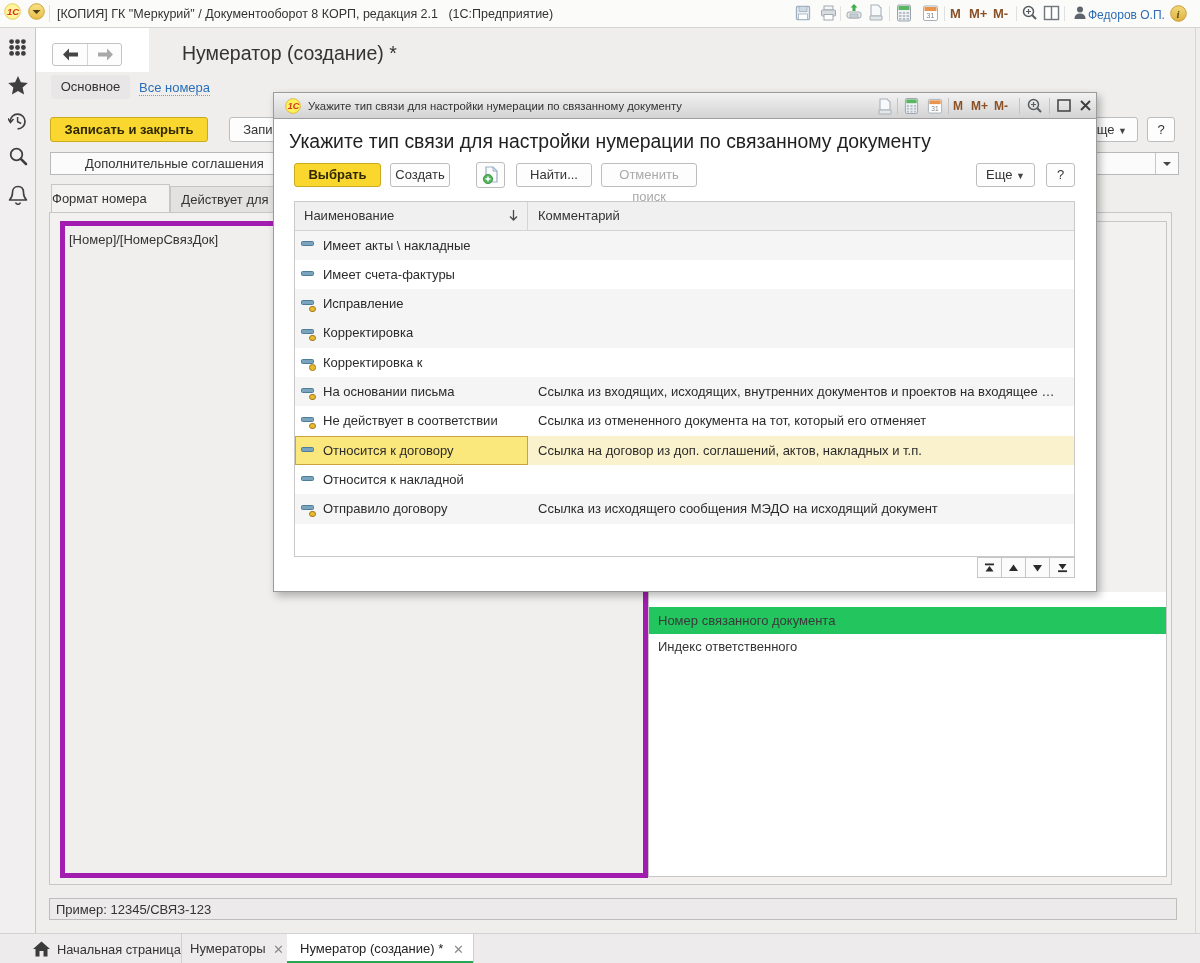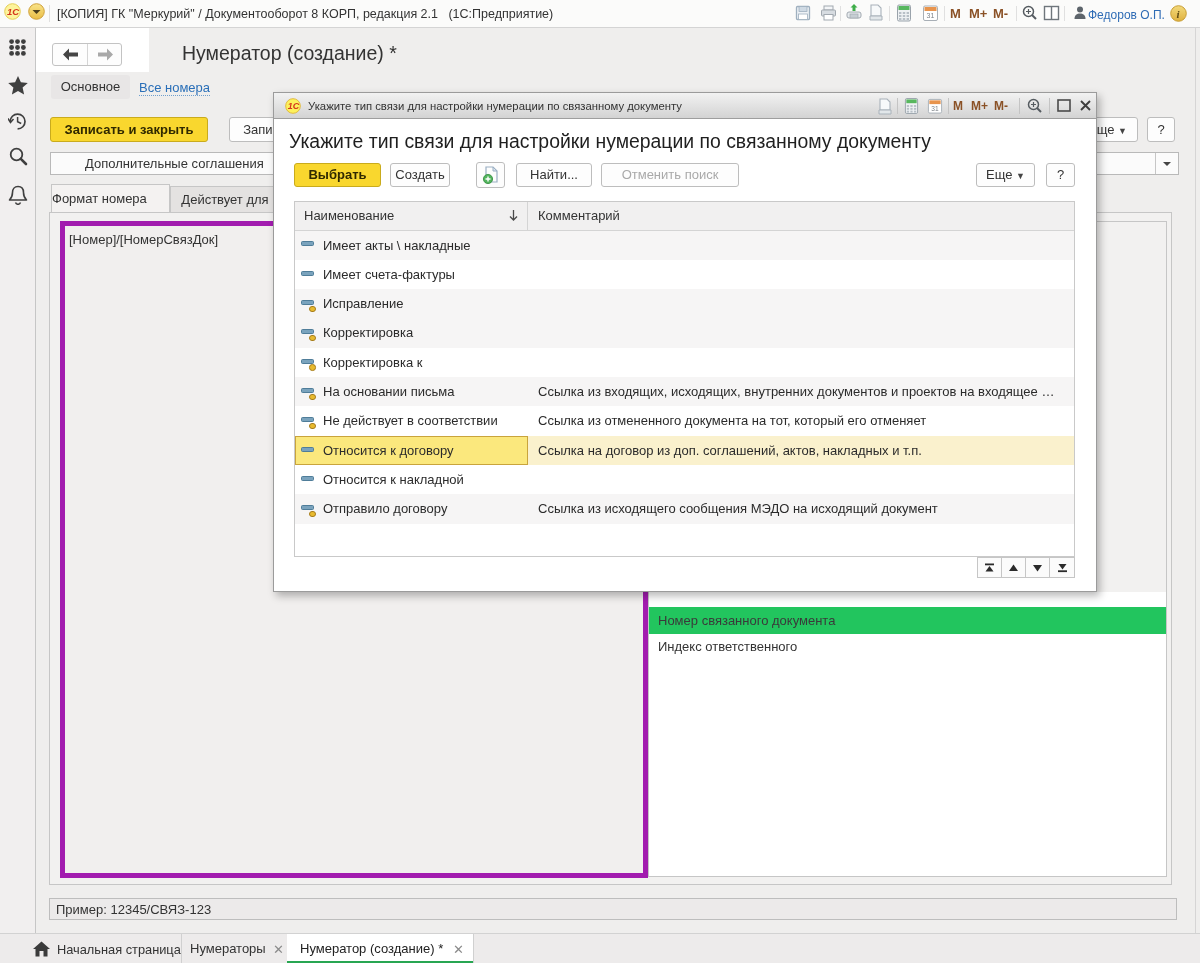--- a/index.html
+++ b/index.html
@@ -259,21 +259,21 @@
   <div class="btn" style="left:116px;top:70px;width:60px;height:24px;line-height:22px;">Создать</div>
   <div class="btn" style="left:202px;top:69px;width:29px;height:26px;">
     <svg style="margin:3px auto 0;" width="18" height="19" viewBox="0 0 18 19">
       <path d="M4 1 L11 1 L15 5 L15 16 L4 16 Z" fill="#fdfdfd" stroke="#9bb0c4" stroke-width="1.2"></path>
       <path d="M11 1 L11 5 L15 5 Z" fill="#dbe4ee" stroke="#9bb0c4" stroke-width="1"></path>
       <circle cx="6" cy="13" r="4.6" fill="#53b45e" stroke="#2e8a3a" stroke-width="0.8"></circle>
       <path d="M3.5 13 L8.5 13 M6 10.5 L6 15.5" stroke="#ffffff" stroke-width="1.4"></path>
     </svg>
   </div>
   <div class="btn" style="left:242px;top:70px;width:76px;height:24px;line-height:22px;">Найти...</div>
-  <div class="btn" style="left:327px;top:70px;width:138px;height:24px;line-height:22px;color:#a9a9a9;">Отменить поиск</div>
+  <div class="btn" style="left:327px;top:70px;width:96px;height:24px;line-height:22px;color:#a9a9a9;">Отменить поиск</div>
   <div class="btn" style="left:702px;top:70px;width:59px;height:24px;line-height:22px;">Еще <span style="font-size:9px;color:#444;">▼</span></div>
   <div class="btn" style="left:772px;top:70px;width:29px;height:24px;line-height:22px;">?</div>
 
   <div class="abs" id="table" style="left:20px;top:108px;width:781px;height:355.5px;border:1px solid #c9c9c9;background:#fff;overflow:hidden;">
     <div class="abs" style="left:0;top:0;width:779px;height:28.5px;background:#f1f0f0;border-bottom:1px solid #d4d4d4;">
       <div class="abs txt" style="left:9px;top:6px;font-size:13px;color:#333;">Наименование</div>
       <svg class="abs" style="left:213px;top:7px;" width="11" height="13" viewBox="0 0 11 13">
           <path d="M5.5 1 L5.5 10 M2 7.5 L5.5 11 L9 7.5" fill="none" stroke="#4a4a4a" stroke-width="1.3"></path>
         </svg>
       <div class="abs" style="left:232px;top:0;width:1px;height:27.5px;background:#d4d4d4;"></div>

